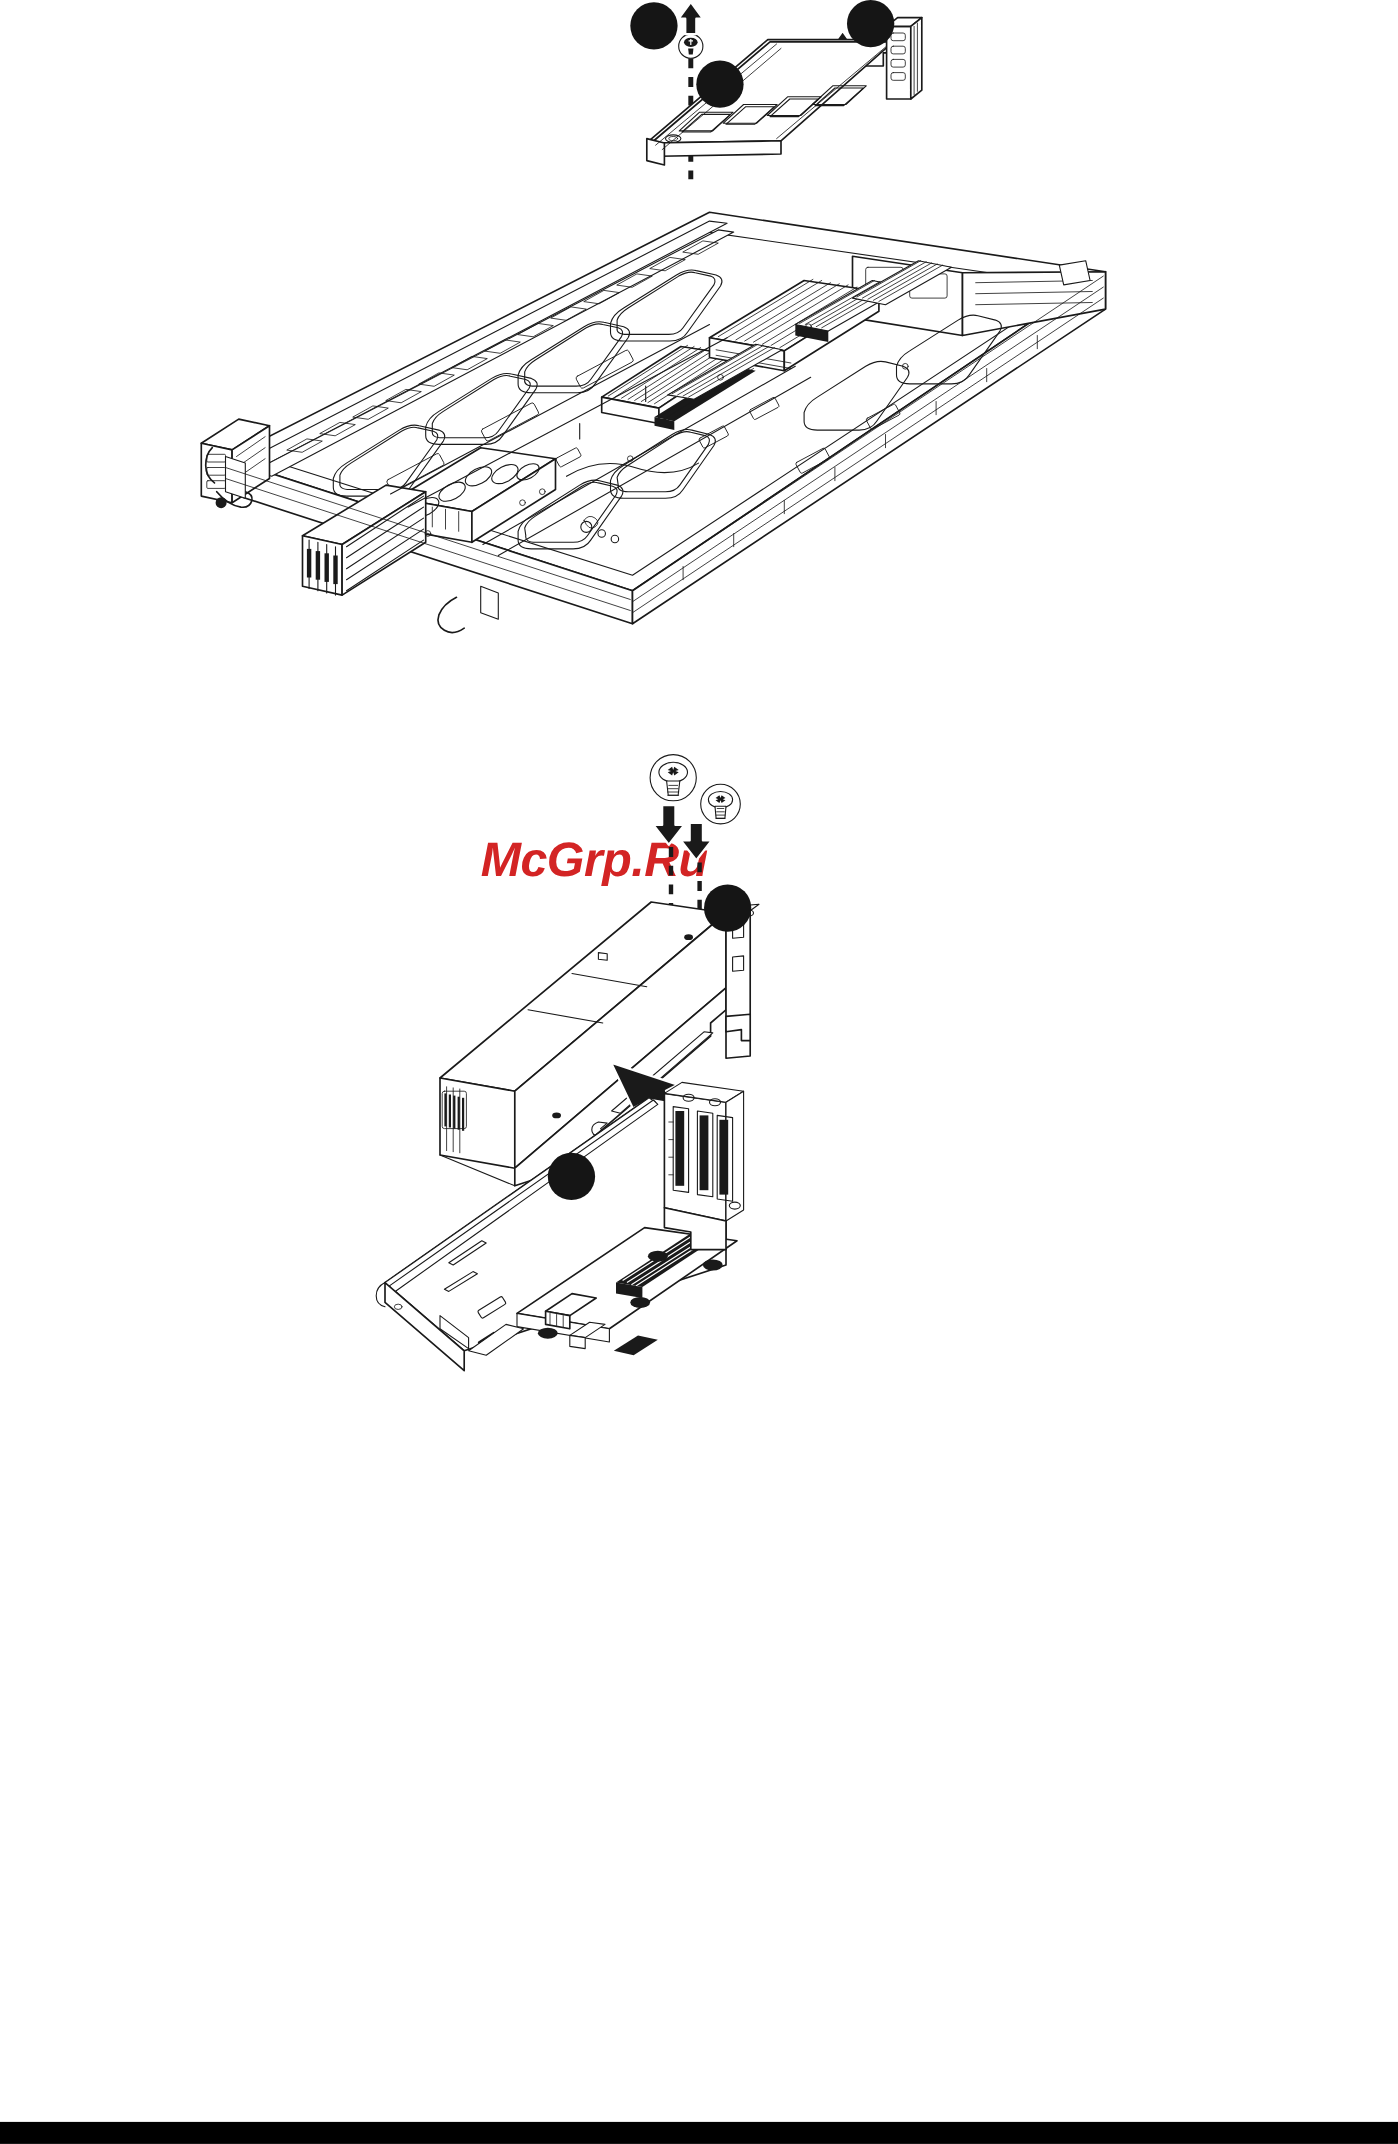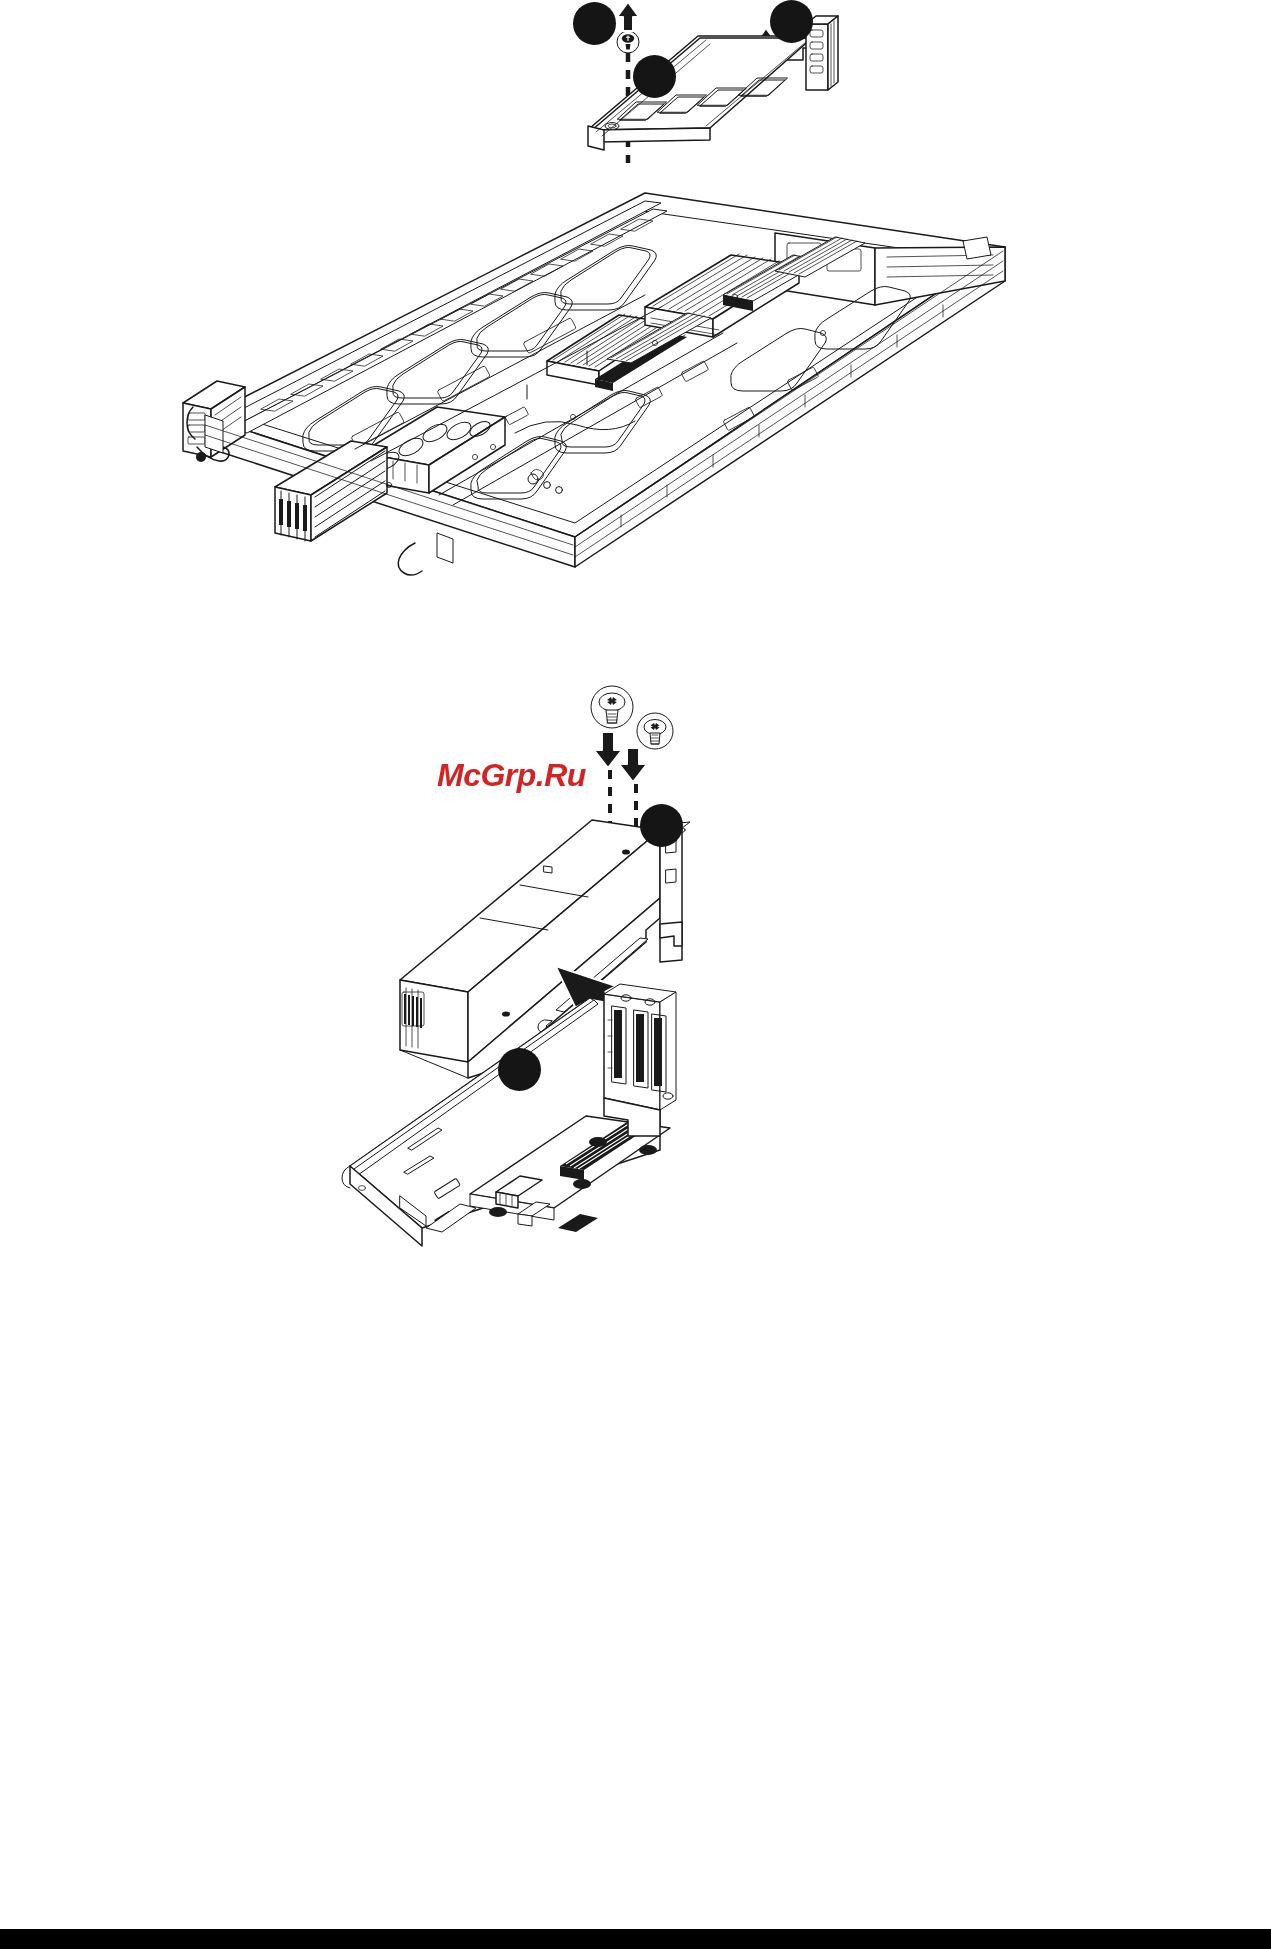--- a/index.html
+++ b/index.html
@@ -353,21 +353,21 @@
         <path d="M264 310 L548 148 M278 320 L562 158"></path>
         <path d="M352 200 L352 214 M412 166 L412 180"></path>
       </g>
 
       <g>
         <path d="M340 248 q30-18 62-8 q34 11 58-4" class="ln-thin"></path>
       </g>
     </svg>
   </div>
 
-  <div class="watermark" style="left: 437px; top: 757px; font-size: 32px; color: rgb(211, 36, 36);">McGrp.Ru</div>
+  <div class="watermark" style="left: 437px; top: 757px; font-size: 44px; color: rgb(211, 36, 36);">McGrp.Ru</div>
 
   <div class="fig" style="left:330px;top:680px;width:420px;height:560px;">
     <svg width="420" height="560" viewBox="0 0 420 560">
 
       <g>
         <circle cx="282" cy="27" r="21" class="fillw-t"></circle>
         <ellipse cx="282" cy="22" rx="13" ry="9" class="fillw-t"></ellipse>
         <path d="M276 30 L288 30 L286.5 43 L277.5 43 Z" class="fillw-t"></path>
         <g class="ln-hair">
           <path d="M277 43 L287 43 M277 40 L287 40 M277.5 37 L286.5 37 M278 34 L286 34"></path>

